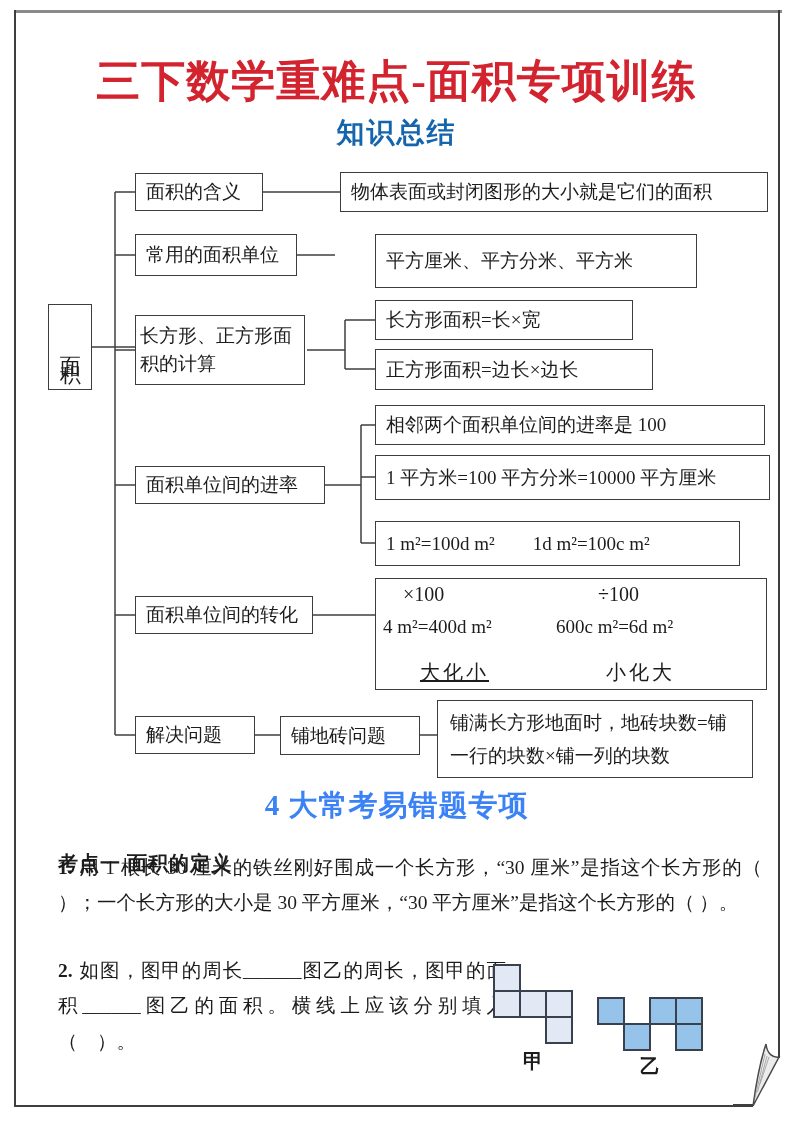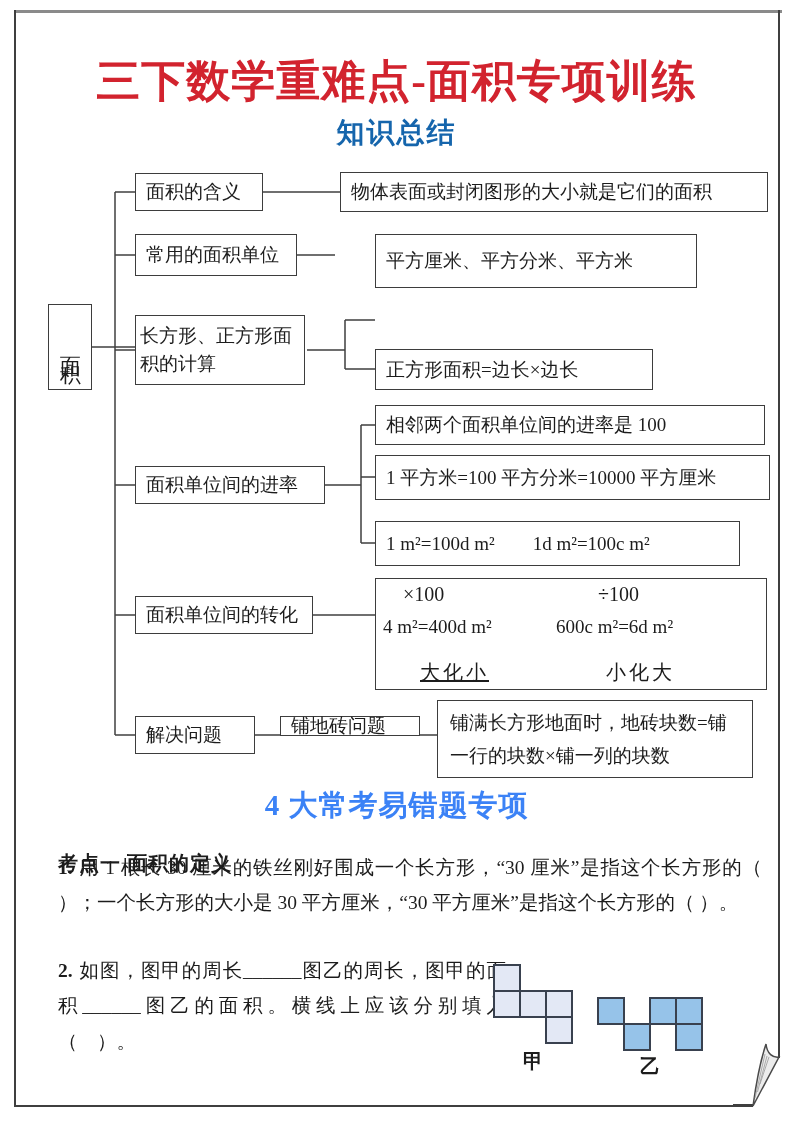--- a/index.html
+++ b/index.html
@@ -80,39 +80,40 @@
 
   <div class="box root" style="left:48px;top:304px;width:44px;height:86px;">面积</div>
 
   <div class="box" style="left:135px;top:173px;width:128px;height:38px;">面积的含义</div>
   <div class="box" style="left:340px;top:172px;width:428px;height:40px;">物体表面或封闭图形的大小就是它们的面积</div>
 
   <div class="box" style="left:135px;top:234px;width:162px;height:42px;">常用的面积单位</div>
   <div class="box" style="left:335px;top:234px;width:322px;height:54px;margin-left:40px;">平方厘米、平方分米、平方米</div>
 
   <div class="box" style="left:135px;top:315px;width:170px;height:70px;padding:4px 4px;">长方形、正方形面积的计算</div>
+  <div class="box" style="left:375px;top:300px;width:258px;height:40px;">长方形面积=长×宽</div>
   <div class="box" style="left:375px;top:349px;width:278px;height:41px;">正方形面积=边长×边长</div>
 
   <div class="box" style="left:135px;top:466px;width:190px;height:38px;">面积单位间的进率</div>
   <div class="box" style="left:375px;top:405px;width:390px;height:40px;">相邻两个面积单位间的进率是 100</div>
   <div class="box" style="left:375px;top:455px;width:395px;height:45px;">1 平方米=100 平方分米=10000 平方厘米</div>
   <div class="box" style="left:375px;top:521px;width:365px;height:45px;">1 m²=100d m²　　1d m²=100c m²</div>
 
   <div class="box" style="left:135px;top:596px;width:178px;height:38px;">面积单位间的转化</div>
   <div class="box" style="left:375px;top:578px;width:392px;height:112px;"></div>
 
   <div class="ctext" style="left:403px;top:583px;font-size:20px;">×100</div>
   <div class="ctext" style="left:383px;top:616px;">4 m²=400d m²</div>
   <div class="clabel" style="left:420px;top:659px;text-decoration:underline;">大化小</div>
   <div class="ctext" style="left:598px;top:583px;font-size:20px;">÷100</div>
   <div class="ctext" style="left:556px;top:616px;">600c m²=6d m²</div>
   <div class="clabel" style="left:606px;top:659px;">小化大</div>
 
   <div class="box" style="left:135px;top:716px;width:120px;height:38px;">解决问题</div>
-  <div class="box" style="left:280px;top:716px;width:140px;height:20px;">铺地砖问题</div>
+  <div class="box" style="left:280px;top:716px;width:140px;height:39px;">铺地砖问题</div>
   <div class="box" style="left:437px;top:700px;width:316px;height:78px;padding:10px 12px;line-height:1.75;">铺满长方形地面时，地砖块数=铺一行的块数×铺一列的块数</div>
 
   <div class="h2" style="color:#3b82f6">4 大常考易错题专项</div>
   <div class="topic">考点一 面积的定义</div>
 
   <p class="q" style="left:58px;top:850px;width:704px;margin:0;">
     <b>1.</b><span>用 1 根长 30 厘米的铁丝刚好围成一个长方形，“30 厘米”是指这个长方形的（ ）；一个长方形的大小是 30 平方厘米，“30 平方厘米”是指这个长方形的（ ）。</span>
   </p>
 
   <p class="q" style="left:58px;top:953px;width:448px;margin:0;">

